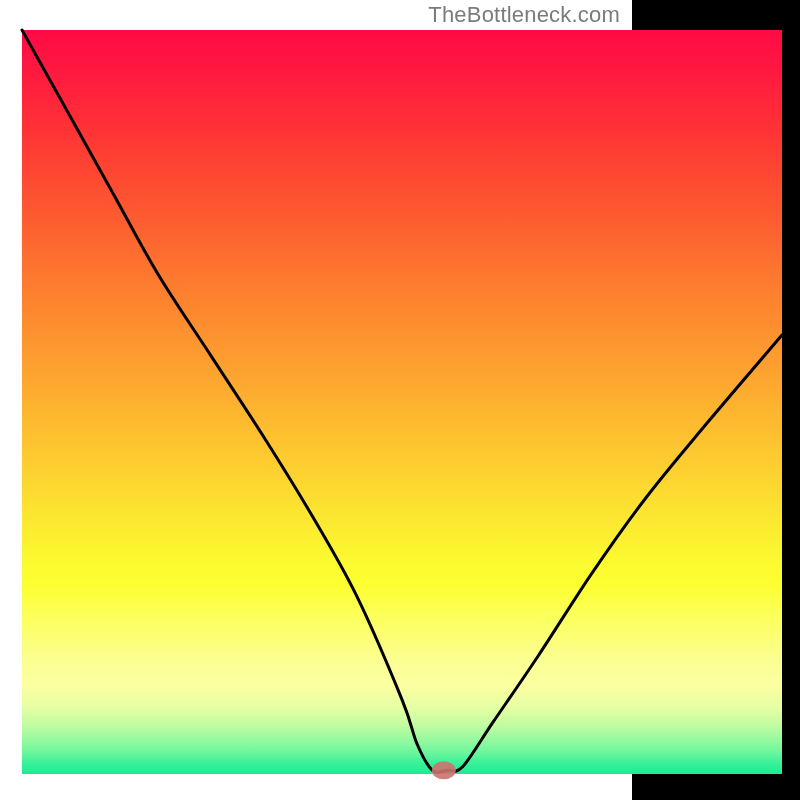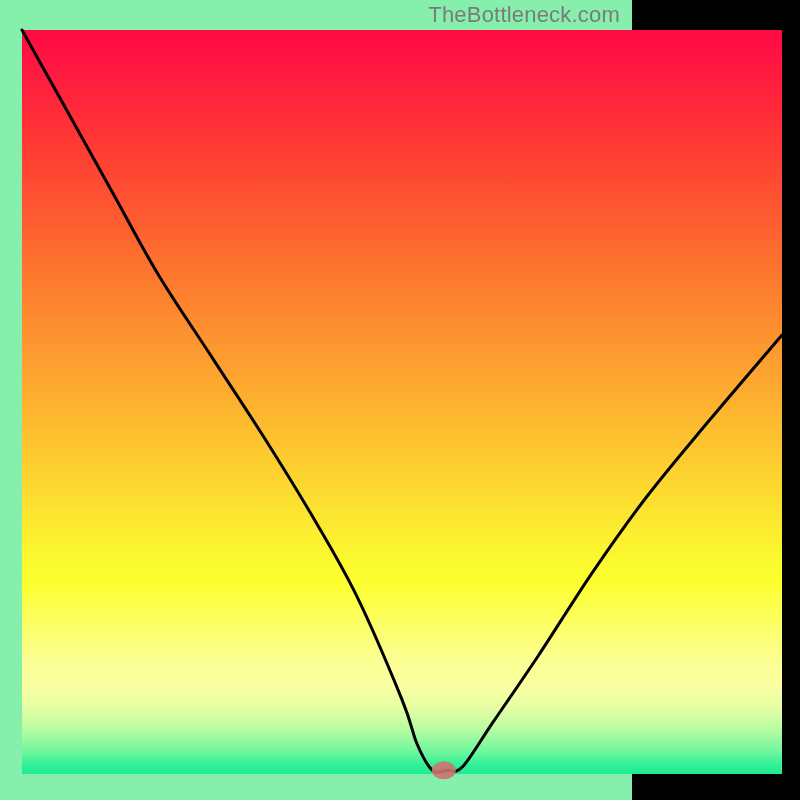--- a/index.html
+++ b/index.html
@@ -8,21 +8,21 @@
     width: 800px;
     height: 800px;
     background: #000;
     overflow: hidden;
     font-family: Arial, Helvetica, sans-serif;
   }
   .stage {
     position: relative;
     width: 632px;
     height: 800px;
-    background: #86efac;
+    background: #ffffff;
   }
   .watermark {
     position: absolute;
     top: 2px;
     right: 12px;
     color: #7b7b7b;
     font-size: 22px;
     font-weight: 400;
     letter-spacing: 0.2px;
     z-index: 5;

